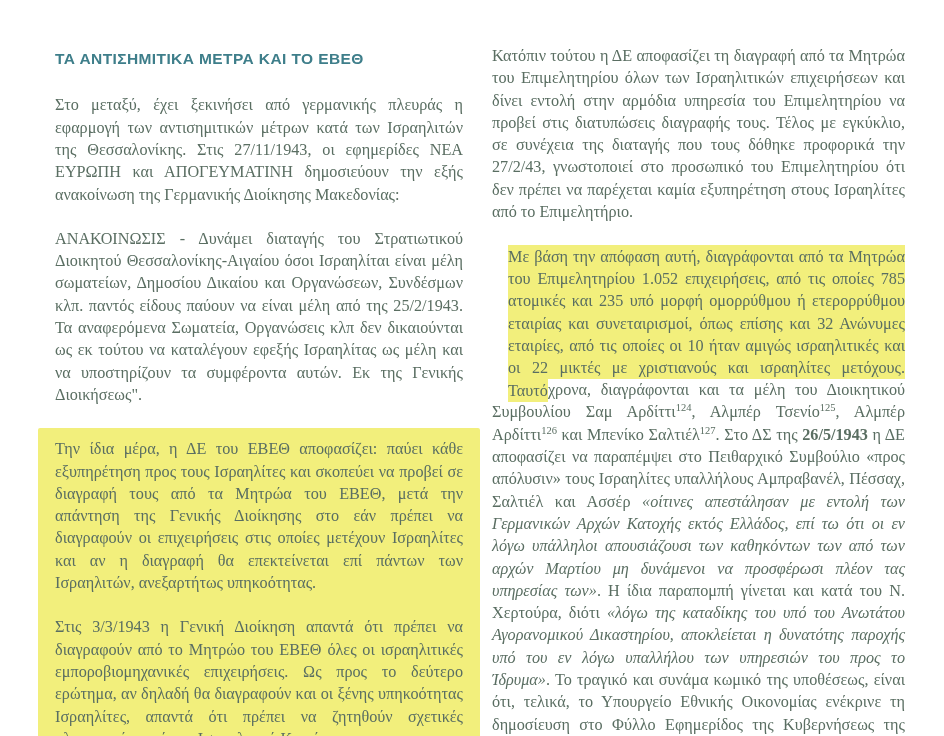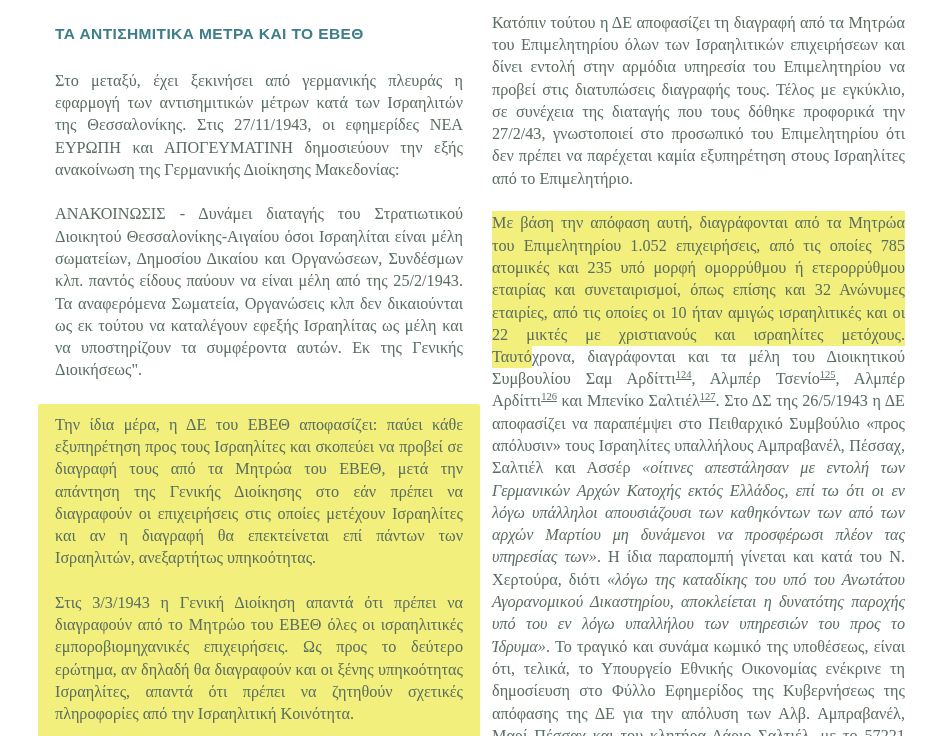--- a/index.html
+++ b/index.html
@@ -6,21 +6,21 @@
   html, body { margin: 0; padding: 0; }
   body {
     width: 944px;
     height: 736px;
     overflow: hidden;
     background: #ffffff;
     font-family: "Liberation Serif", "DejaVu Serif", serif;
   }
   .page {
     display: flex;
-    align-items: center;
+    align-items: flex-start;
     padding: 44px 39px 0 55px;
     gap: 29px;
     width: 944px;
     height: 736px;
   }
   .col { color: var(--text-color, #5a6e62); }
   .col-left  { width: 408px; flex: none; }
   .col-right { flex: 1; min-width: 0; padding-top: 1px; }
   .heading {
     margin: 5px 0 26px 0;
@@ -44,28 +44,28 @@
     margin: 0 -17px 22px -17px;
     padding: 10px 17px 13px 17px;
     border-radius: 2px;
   }
   .highlight-block .para:last-child { margin-bottom: 0; }
   .run-mark {
     background: var(--hl, #f2ef7c);
     padding: 2.5px 0;
     -webkit-box-decoration-break: clone;
     box-decoration-break: clone;
+    margin-left: 16px;
   }
-  .run-bold { font-weight: normal; }
+  .run-bold { font-weight: bold; }
   .run-italic { font-style: italic; font-family: Liberation Serif, serif; }
   sup.footnote-ref {
     font-size: 10.5px;
     line-height: 0;
     vertical-align: super;
-    text-decoration: underline;
   }
 </style>
 </head>
 <body style="background: rgb(255, 255, 255);">
 
 <div class="page">
   <div class="col col-left">
     <h1 class="heading">ΤΑ ΑΝΤΙΣΗΜΙΤΙΚΑ ΜΕΤΡΑ ΚΑΙ ΤΟ ΕΒΕΘ</h1>
     <div class="paras" id="left-paras">
         <p class="para"><span>Στο μεταξύ, έχει ξεκινήσει από γερμανικής πλευράς η εφαρμογή των αντισημιτικών μέτρων κατά των Ισραηλιτών της Θεσσαλονίκης. Στις 27/11/1943, οι εφημερίδες ΝΕΑ ΕΥΡΩΠΗ και ΑΠΟΓΕΥΜΑΤΙΝΗ δημοσιεύουν την εξής ανακοίνωση της Γερμανικής Διοίκησης Μακεδονίας:</span></p>

